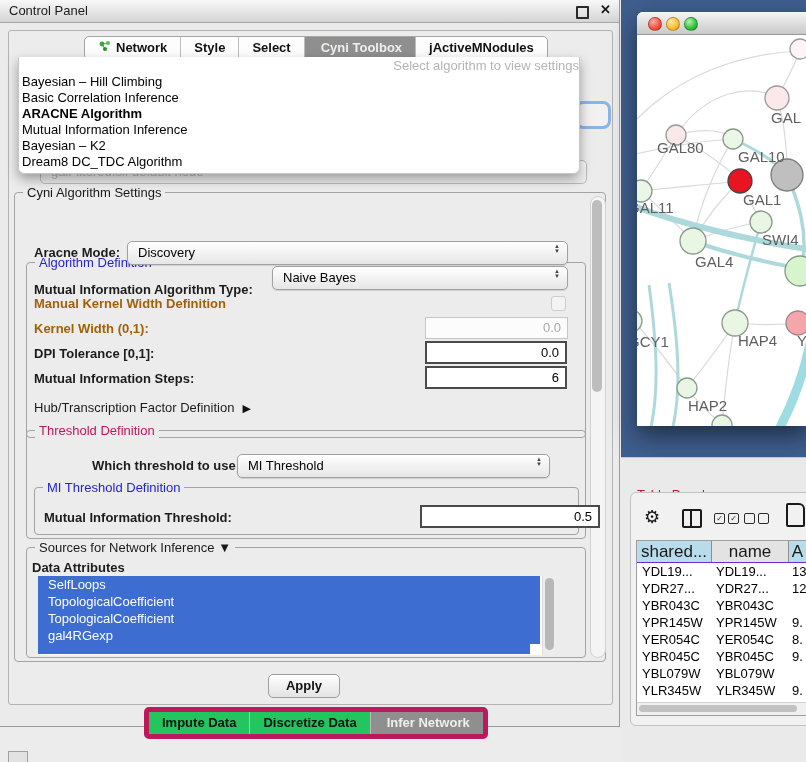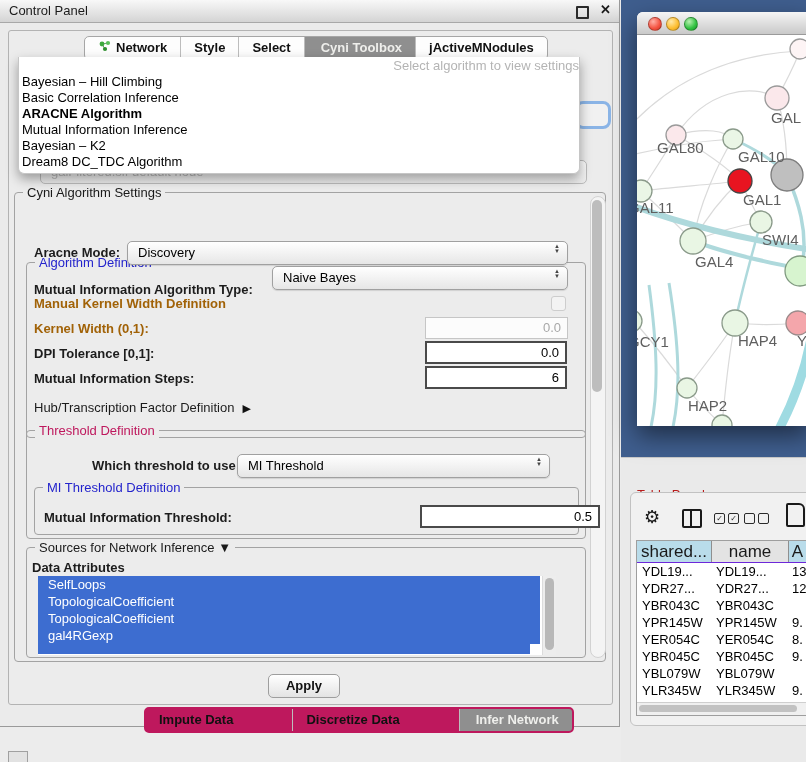--- a/index.html
+++ b/index.html
@@ -72,22 +72,22 @@
   .attr-thumb{position:absolute;left:2px;top:2px;width:9px;height:72px;background:#b8b8b8;border-radius:5px;}
 
   
   .vscroll{left:590px;top:196px;width:14px;height:460px;background:#f4f4f4;border:1px solid #d2d2d2;border-radius:8px;}
   .vthumb{position:absolute;left:1px;top:3px;width:10px;height:192px;background:#bdbdbd;border-radius:6px;}
 
   .apply-btn{left:268px;top:674px;width:70px;height:22px;border:1px solid #9e9e9e;border-radius:5px;
              background:linear-gradient(#ffffff,#e3e3e3);font-size:13px;font-weight:bold;text-align:center;
              line-height:22px;color:#111;}
 
-  .bottom-tabbar{left:144px;top:707px;height:22px;display:flex;border:2px solid #be185d;border-radius:5px;
-                 overflow:hidden;background:#be185d;gap:46px;}
+  .bottom-tabbar{left:144px;top:707px;height:22px;display:flex;border:5px solid #be185d;border-radius:5px;
+                 overflow:hidden;background:#22c55e;}
 
   
   .desktop-blue{left:621px;top:0;width:185px;height:457px;background:#3f5e8e;}
   .right-gray{left:621px;top:457px;width:185px;height:305px;background:#eaeaea;border-top:1px solid #c9c9c9;}
 
   .net-window{left:637px;top:12px;width:172px;height:414px;background:#ffffff;border-radius:6px 0 0 0;
               box-shadow:0 10px 24px rgba(0,0,0,0.5);}
   .net-titlebar{position:absolute;left:0;top:0;width:100%;height:22px;border-radius:6px 0 0 0;
                 background:linear-gradient(#f5f5f5,#c9c9c9);border-bottom:1px solid #9a9a9a;}
   .light{position:absolute;top:5px;width:12px;height:12px;border-radius:50%;border:1px solid rgba(0,0,0,0.25);}

